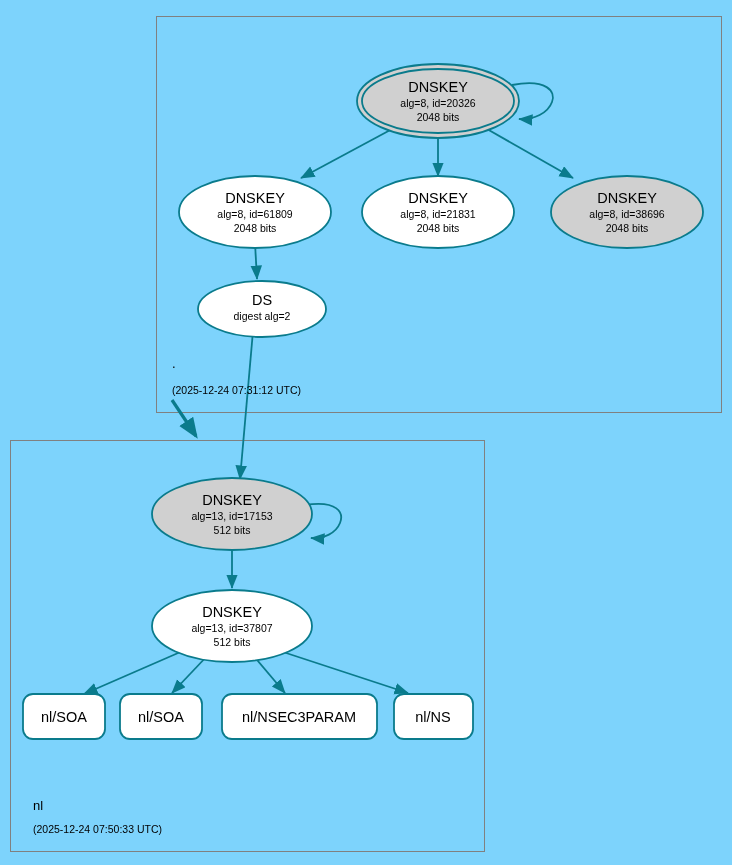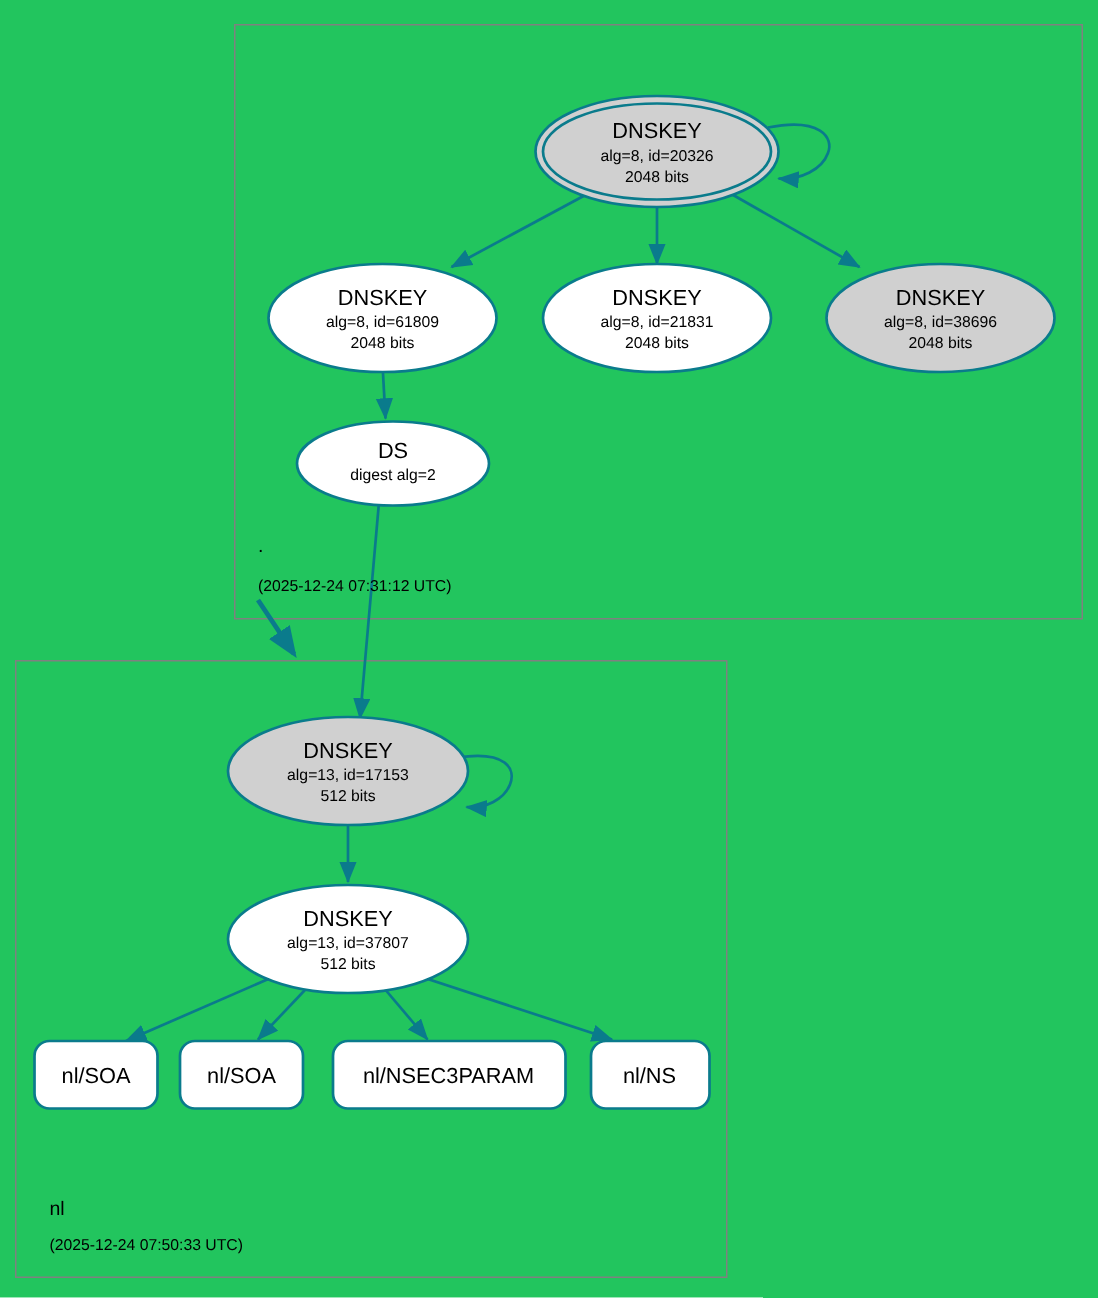--- a/index.html
+++ b/index.html
@@ -8,21 +8,21 @@
     background: #ffffff;
   }
   body {
     font-family: "Liberation Sans", sans-serif;
   }
   #canvas {
     position: relative;
     width: 732px;
     height: 865px;
     overflow: hidden;
-    background: #22c55e;
+    background: #7dd3fc;
   }
   svg.layer {
     position: absolute;
     left: 0;
     top: 0;
     width: 732px;
     height: 865px;
   }
   .node-label {
     font-family: "Liberation Sans", sans-serif;

